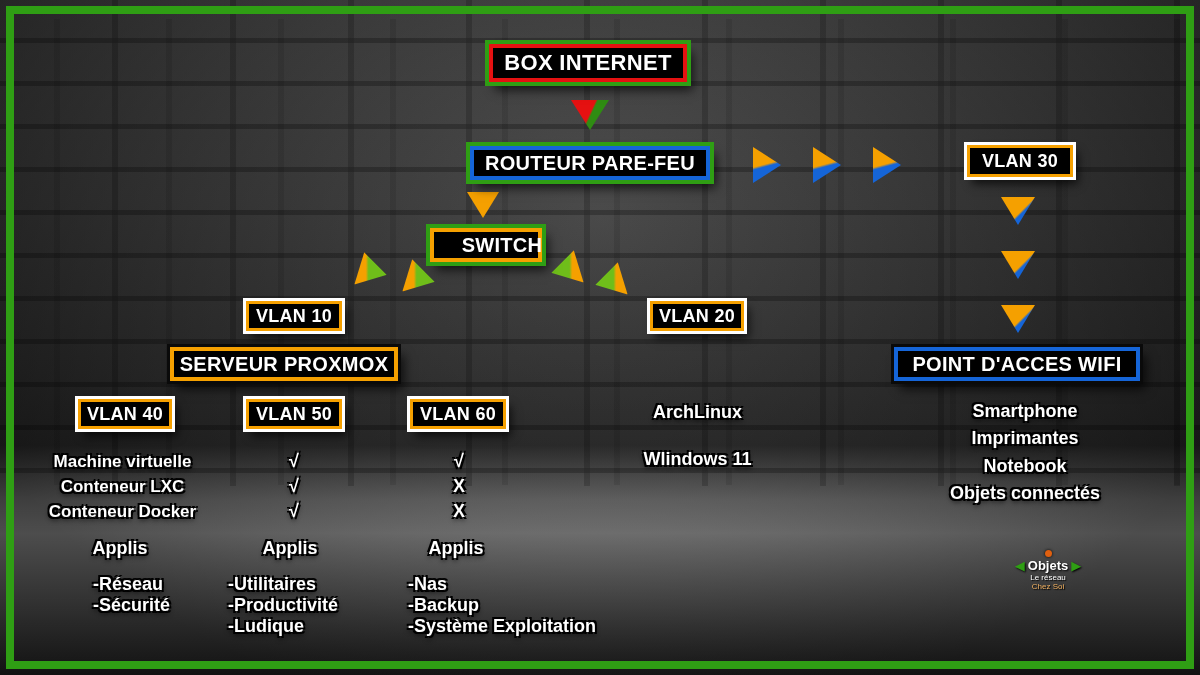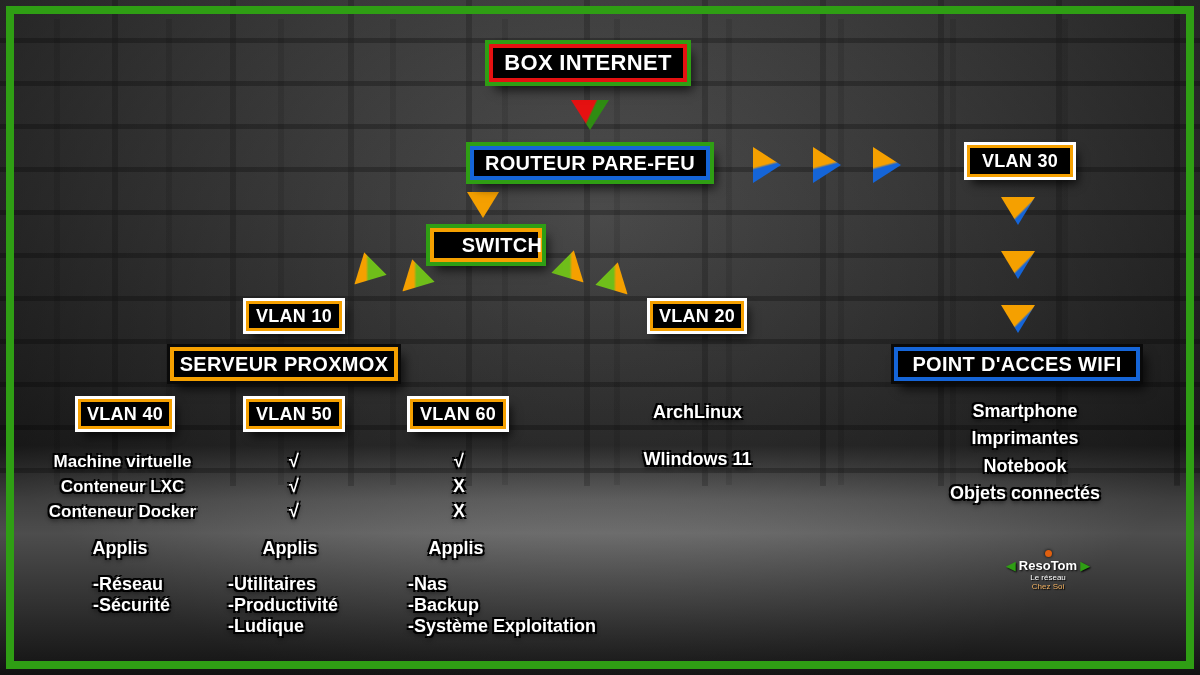--- a/index.html
+++ b/index.html
@@ -138,19 +138,19 @@
 
   <div class="txt f18 center" style="left:376px;top:538px;width:160px;">Applis</div>
   <div class="txt f18" style="left:408px;top:574px;">-Nas</div>
   <div class="txt f18" style="left:408px;top:595px;">-Backup</div>
   <div class="txt f18" style="left:408px;top:616px;">-Système Exploitation</div>
 
   <div id="logo">
     <div class="bug"></div>
     <div class="row">
       <span class="arr">◀</span>
-      <span class="name">ResoTom</span>
+      <span class="name">Objets</span>
       <span class="arr">▶</span>
     </div>
     <div class="tag1">Le réseau</div>
     <div class="tag2">Chez Soi</div>
   </div>
 </div>
 
 </body></html>

